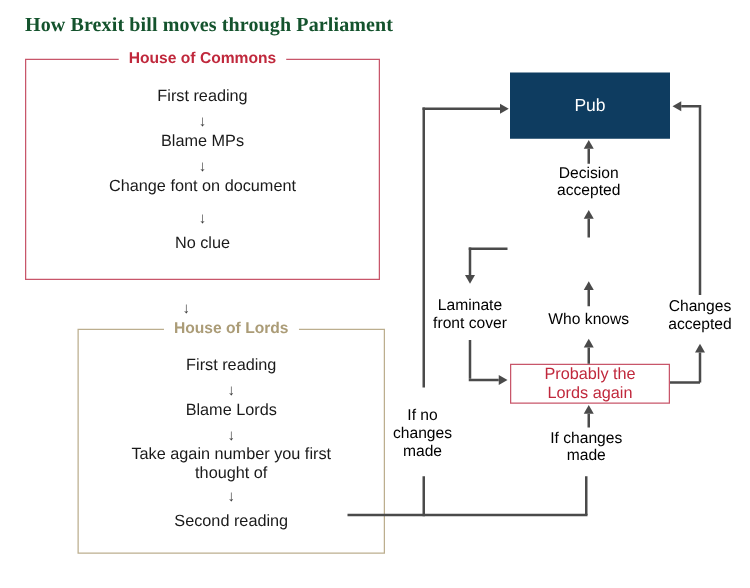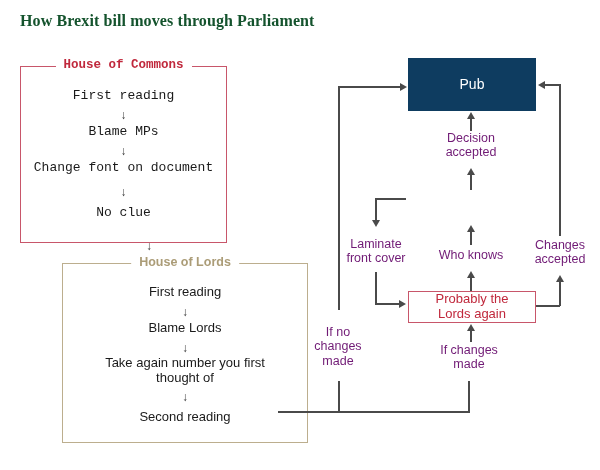--- a/index.html
+++ b/index.html
@@ -102,21 +102,21 @@
     border: 1.5px solid #c8566a;
     color: #c0283c;
     background: #ffffff;
   }
 
   
   .lbl {
     position: absolute;
     text-align: center;
     font-size: 12.5px;
-    color: #701a75;
+    color: #000000;
     line-height: 1.15;
     white-space: pre-line;
   }
 
   
   .vline {
     position: absolute;
     width: 2px;
     background: #4a4a4a;
   }
@@ -151,21 +151,21 @@
     border-right: 7px solid #4a4a4a;
   }
 </style>
 </head>
 <body>
 
 <div id="canvas">
 
   <div class="title">How Brexit bill moves through Parliament</div>
 
-  <div class="panel commons" style="left:20px; top:66px; width:207px; height:177px;font-family:Liberation Mono, monospace;">
+  <div class="panel commons" style="left:20px; top:47px; width:284px; height:177px;">
     <div class="panel-legend">House of Commons</div>
 
     <div class="step" style="top:22px;">First reading</div>
     <div class="dn-arrow" style="top:43px;">↓</div>
     <div class="step" style="top:58px;">Blame MPs</div>
     <div class="dn-arrow" style="top:79px;">↓</div>
     <div class="step" style="top:94px;">Change font on document</div>
     <div class="dn-arrow" style="top:120px;">↓</div>
     <div class="step" style="top:139px;">No clue</div>
   </div>

